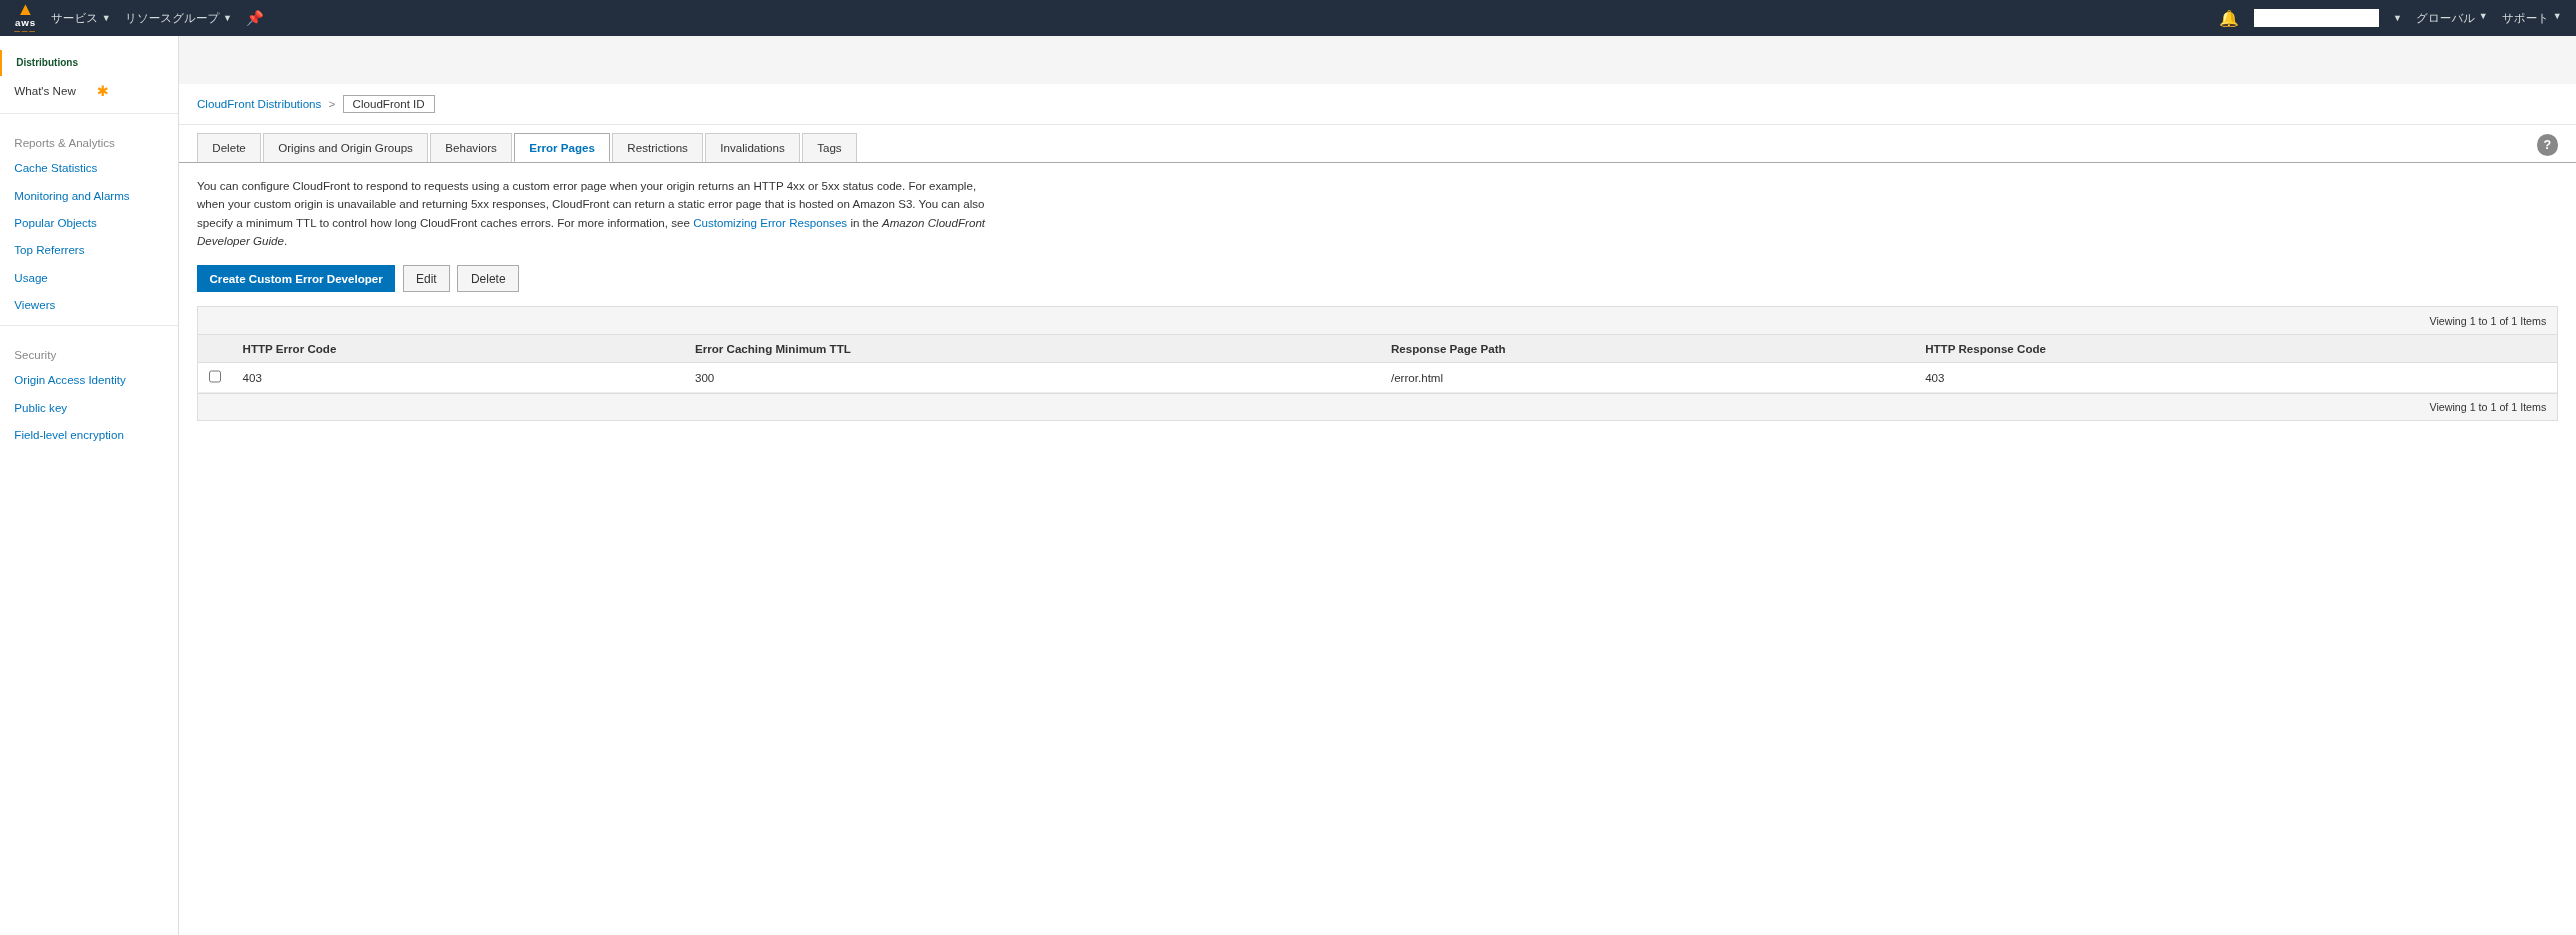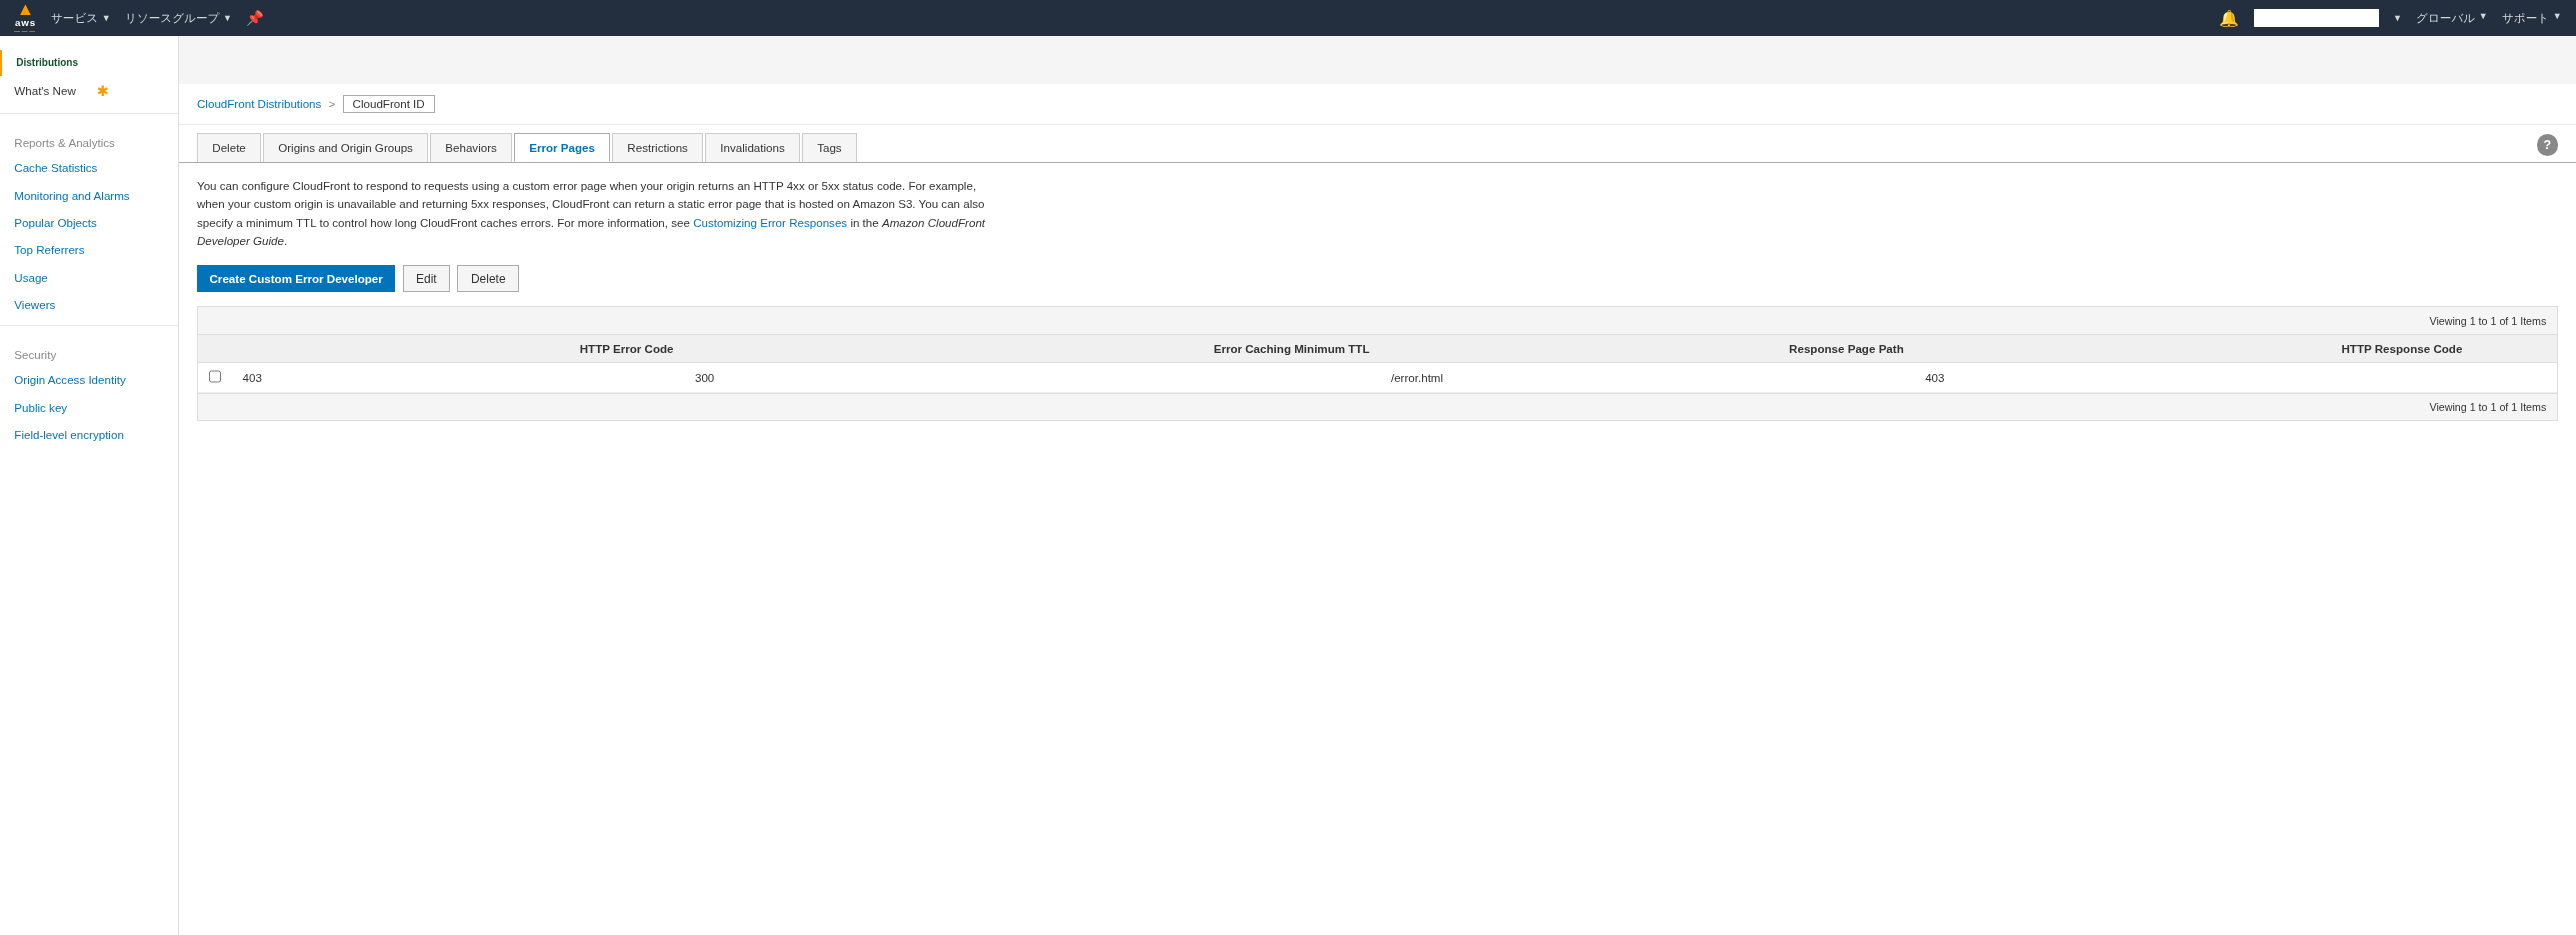--- a/index.html
+++ b/index.html
@@ -239,21 +239,21 @@
       color: #333;
       background: #f5f5f5;
       border-bottom: 0.9px solid #ddd;
     }
     table {
       width: 100%;
       border-collapse: collapse;
       background: #fff;
     }
     thead th {
-      text-align: right;
+      text-align: left;
       padding: 7.2px 10.7px;
       font-size: 11.6px;
       font-weight: bold;
       color: #333;
       border-bottom: 0.9px solid #ddd;
       background: #f0f0f0;
     }
     thead th:first-child {
       width: 29px;
     }

